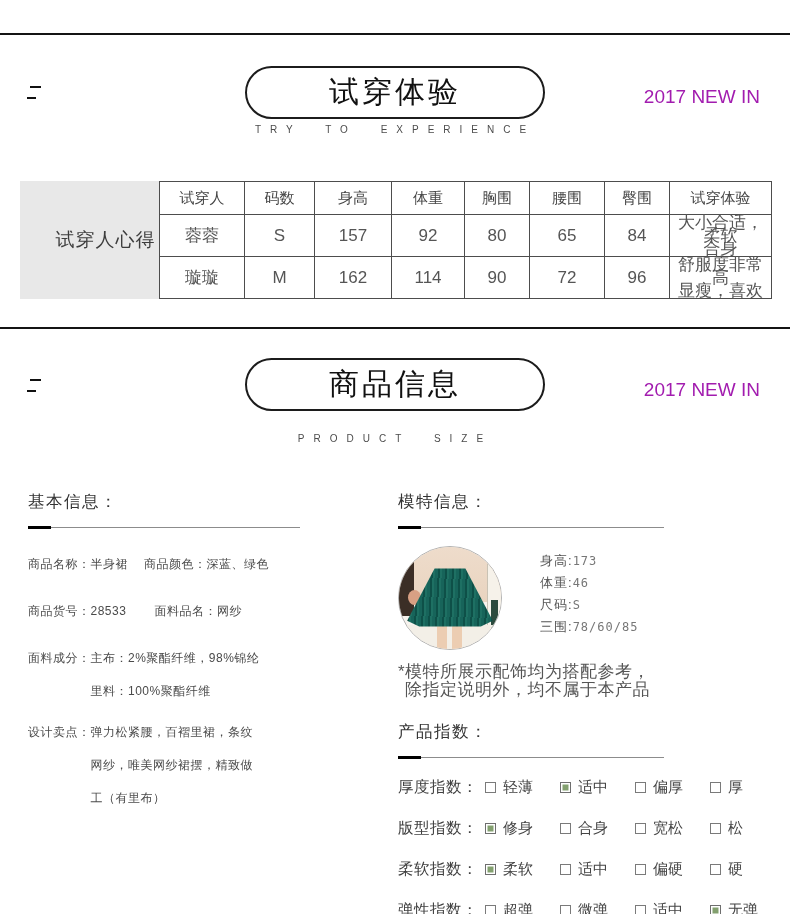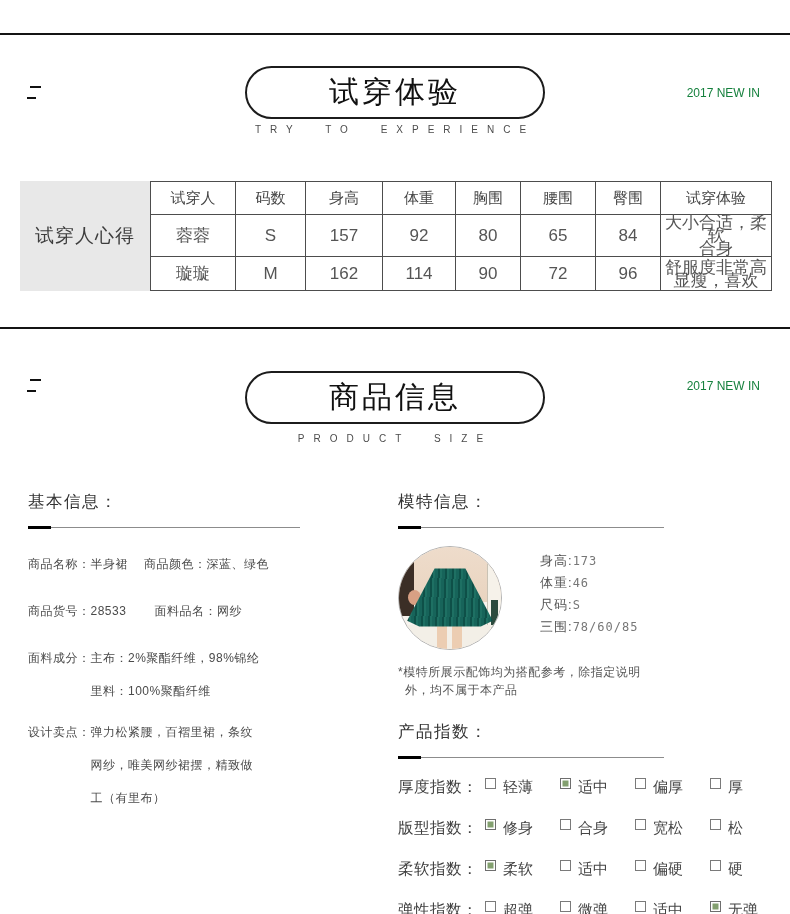--- a/index.html
+++ b/index.html
@@ -13,32 +13,32 @@
   
   .marks{position:absolute;width:14px;height:14px;}
   .mk1{top:85px;left:27px;} .mk2{top:378px;left:27px;}
   .marks i{position:absolute;display:block;height:2px;background:#111;}
   .marks i:first-child{top:1px;left:3px;width:11px;}
   .marks i:last-child{top:12px;left:0;width:9px;}
 
   
   .pill{position:absolute;left:245px;width:296px;height:49px;border:2px solid #1c1c1c;
         border-radius:28px;display:flex;align-items:center;justify-content:center;}
-  .p1{top:66px;} .p2{top:371px;}
+  .p1{top:66px;} .p2{top:358px;}
   .pill span{font-size:30px;letter-spacing:3px;color:#111;}
   .eyebrow{position:absolute;left:145px;width:500px;text-align:center;font-size:10px;
            color:#4c4c4c;letter-spacing:9px;word-spacing:12px;}
   .e1{top:124px;} .e2{top:433px;}
-  .badge{position:absolute;right:30px;font-size:12px;color:#15803d;letter-spacing:0;}
+  .badge{position:absolute;right:30px;font-size:19px;color:#a21caf;letter-spacing:0;}
   .b1{top:86px;} .b2{top:379px;}
 
   
   .tablewrap{position:absolute;left:20px;top:181px;width:752px;display:flex;}
-  .sidecell{width:130px;background:#e8e8e8;display:flex;align-items:center;justify-content:center;
-            font-size:19px;color:#3d3d3d;letter-spacing:1px;}
+  .sidecell{width:107px;background:#e8e8e8;display:flex;align-items:center;justify-content:center;
+            font-size:19px;color:#3d3d3d;letter-spacing:1px;padding-left:32px;}
   table.tryon{flex:1;border-collapse:collapse;table-layout:fixed;padding-left:8px;}
   table.tryon td{border:1px solid #4d4d4d;text-align:center;vertical-align:middle;color:#555;}
   table.tryon tr.hd td{height:30px;font-size:15px;color:#454545;}
   table.tryon tr.dr td{height:31px;font-size:17px;}
   table.tryon td.exp{font-size:11px;line-height:13px;white-space:pre-line;color:#555;}
   table.tryon td.name{font-size:16px;}
 
   
   .col{position:absolute;top:490px;}
   .colL{left:28px;width:354px;}
@@ -69,29 +69,29 @@
   .photo .floor{position:absolute;bottom:0;left:0;width:100%;height:24%;background:#f3efe7;}
   .photo .leg1,.photo .leg2{position:absolute;bottom:0;height:23%;width:10%;background:#eccdb2;}
   .photo .leg1{left:37%;} .photo .leg2{left:52%;}
   .photo .skirt{position:absolute;top:21%;left:8%;width:84%;height:57%;
         background:repeating-linear-gradient(93deg,#17645a 0 3px,#0e5048 3px 5px,#1e7063 5px 7px);
         clip-path:polygon(32% 0%,68% 0%,100% 90%,86% 100%,14% 100%,0% 90%);}
   .stats{margin-left:26px;padding-top:4px;}
   .statline{display:flex;align-items:baseline;line-height:21px;margin-left:12px;}
   .statline .sl{font-size:13px;color:#555;letter-spacing:1px;}
   .statline .sv{font-size:12px;color:#777;font-family:"DejaVu Sans Mono",monospace;letter-spacing:1px;}
-  .note{margin-top:13px;width:258px;font-size:12px;line-height:18px;color:#555;
+  .note{margin-top:13px;width:258px;font-size:17px;line-height:18px;color:#555;
         padding-left:7px;text-indent:-7px;letter-spacing:0.5px;}
 
   
   .idxheading{margin-top:21px;}
   .idxrows{margin-top:17px;}
   .idxrow{display:flex;align-items:center;height:22px;margin-bottom:19px;}
   .idxrow .il{width:87px;font-size:15.5px;color:#3f3f3f;letter-spacing:0.5px;flex:none;}
-  .opt{width:75px;display:flex;flex:none;}
+  .opt{width:75px;display:flex;align-items:center;flex:none;}
   .opt .box{width:11px;height:11px;border:1px solid #7a7a7a;background:#fff;
             box-sizing:border-box;margin-right:7px;flex:none;}
   .opt .box.checked{background:#83a06f;box-shadow:inset 0 0 0 1.5px #fff;border-color:#6e6e6e;}
   .opt .ot{font-size:15px;color:#454545;}
 </style>
 </head>
 <body>
 
 <div class="page">
 

